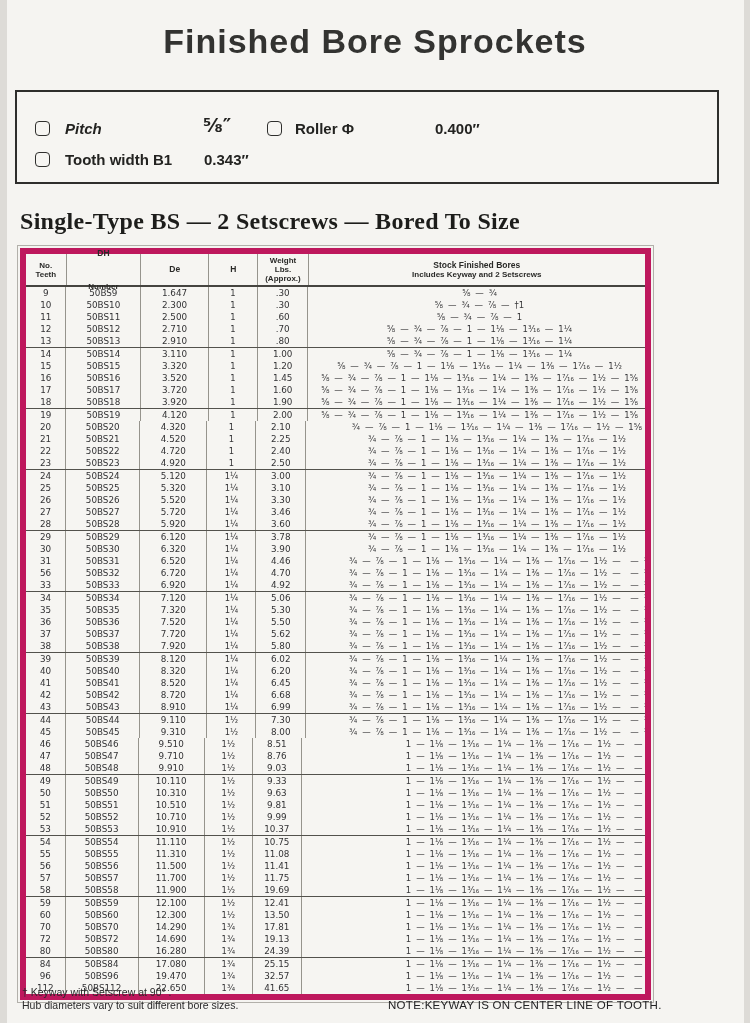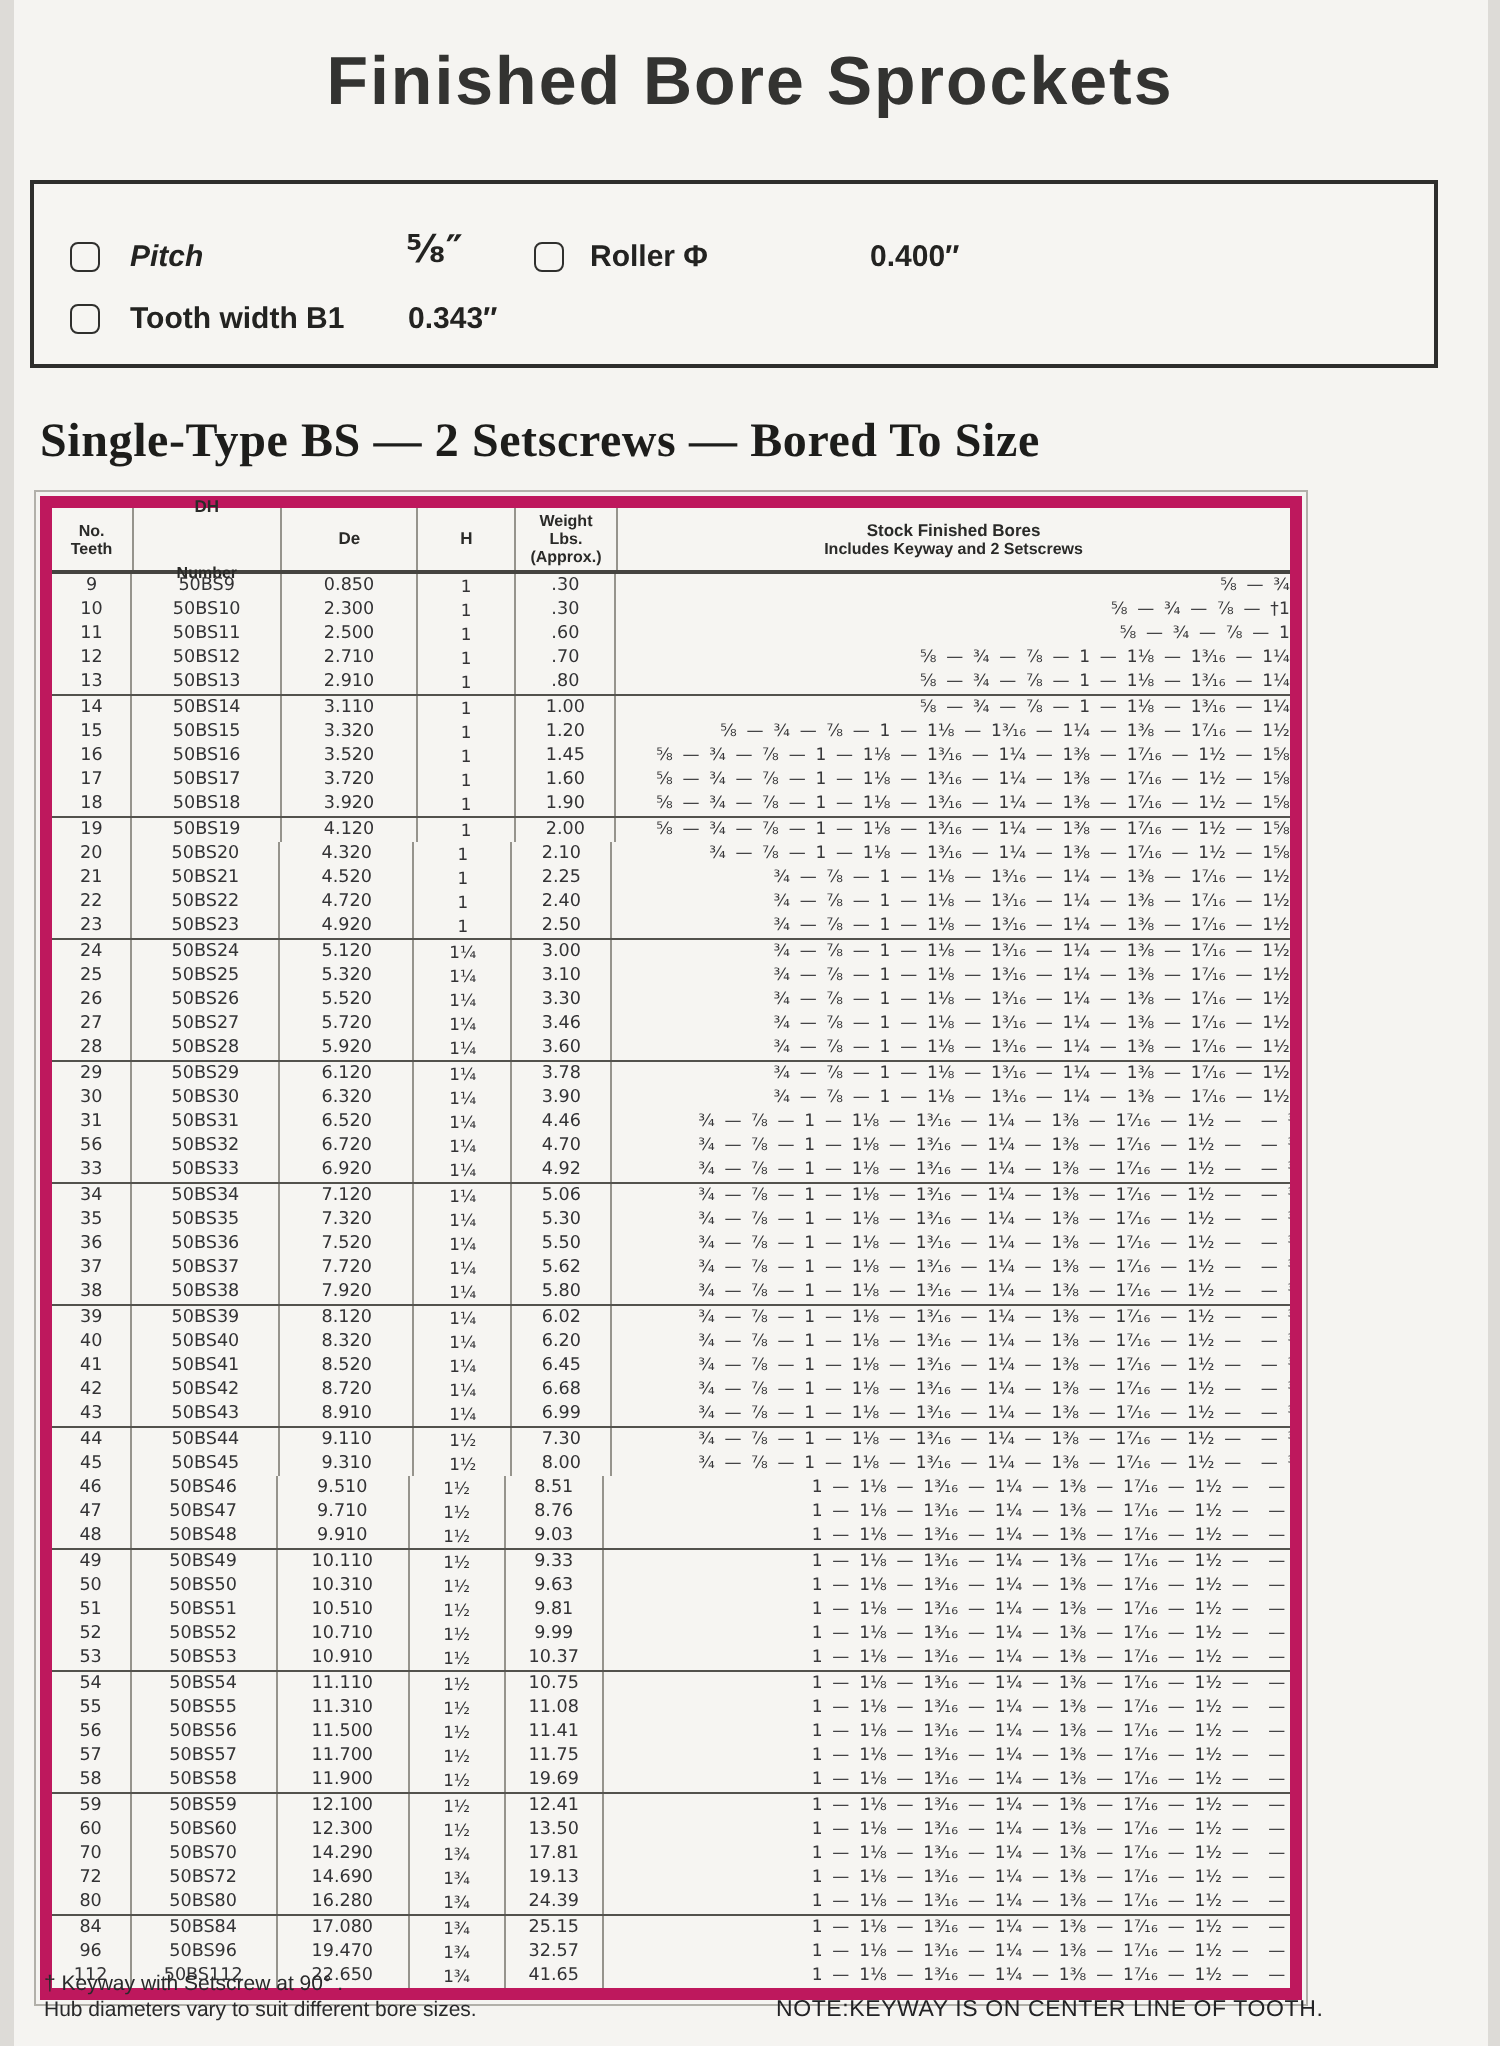--- a/index.html
+++ b/index.html
@@ -59,21 +59,21 @@
   .td.c2,.td.c3,.td.c4,.td.c5,.td.c6{border-left:1px solid #96948d;}
   .tgroup{box-sizing:border-box;}
   .tgroup + .tgroup{border-top:1.6px solid #53524d;}
   .tr{display:flex;height:12px;}
   .td{
     font-family:"DejaVu Sans",sans-serif;font-size:8.8px;line-height:12px;
     text-align:center;color:#333335;box-sizing:border-box;white-space:nowrap;overflow:hidden;
   }
   .td.c4{font-size:8.4px;}
   .td.c6{
-    text-align:right;white-space:pre;font-size:8.5px;line-height:12.2px;
+    text-align:center;white-space:pre;font-size:8.5px;line-height:12.2px;
     word-spacing:2px;letter-spacing:0.1px;color:#38383a;
   }
   .td.c6.ind0{padding-left:6px;}
   .td.c6.ind1{padding-left:43px;}
   .td.c6.ind2{padding-left:104px;}
 
   .foot-left{position:absolute;left:22px;top:986px;font-size:10.5px;line-height:13px;color:#29292a;}
   .foot-note{position:absolute;left:388px;top:999px;font-size:11.5px;letter-spacing:0.3px;color:#222224;}
 </style>
 </head>
@@ -123,21 +123,21 @@
       <div class="th c6">
         <div class="big">Stock Finished Bores</div>
         <div>Includes Keyway and 2 Setscrews</div>
       </div>
     </div>
     <div>
         <div class="tgroup">
           <div class="tr">
             <div class="td c1">9</div>
             <div class="td c2">50BS9</div>
-            <div class="td c3">0.850</div>
+            <div class="td c3">1.647</div>
             <div class="td c4">1</div>
             <div class="td c5">.30</div>
             <div class="td c6 ind0">⅝ — ¾</div>
           </div>
           <div class="tr">
             <div class="td c1">10</div>
             <div class="td c2">50BS10</div>
             <div class="td c3">2.300</div>
             <div class="td c4">1</div>
             <div class="td c5">.30</div>

